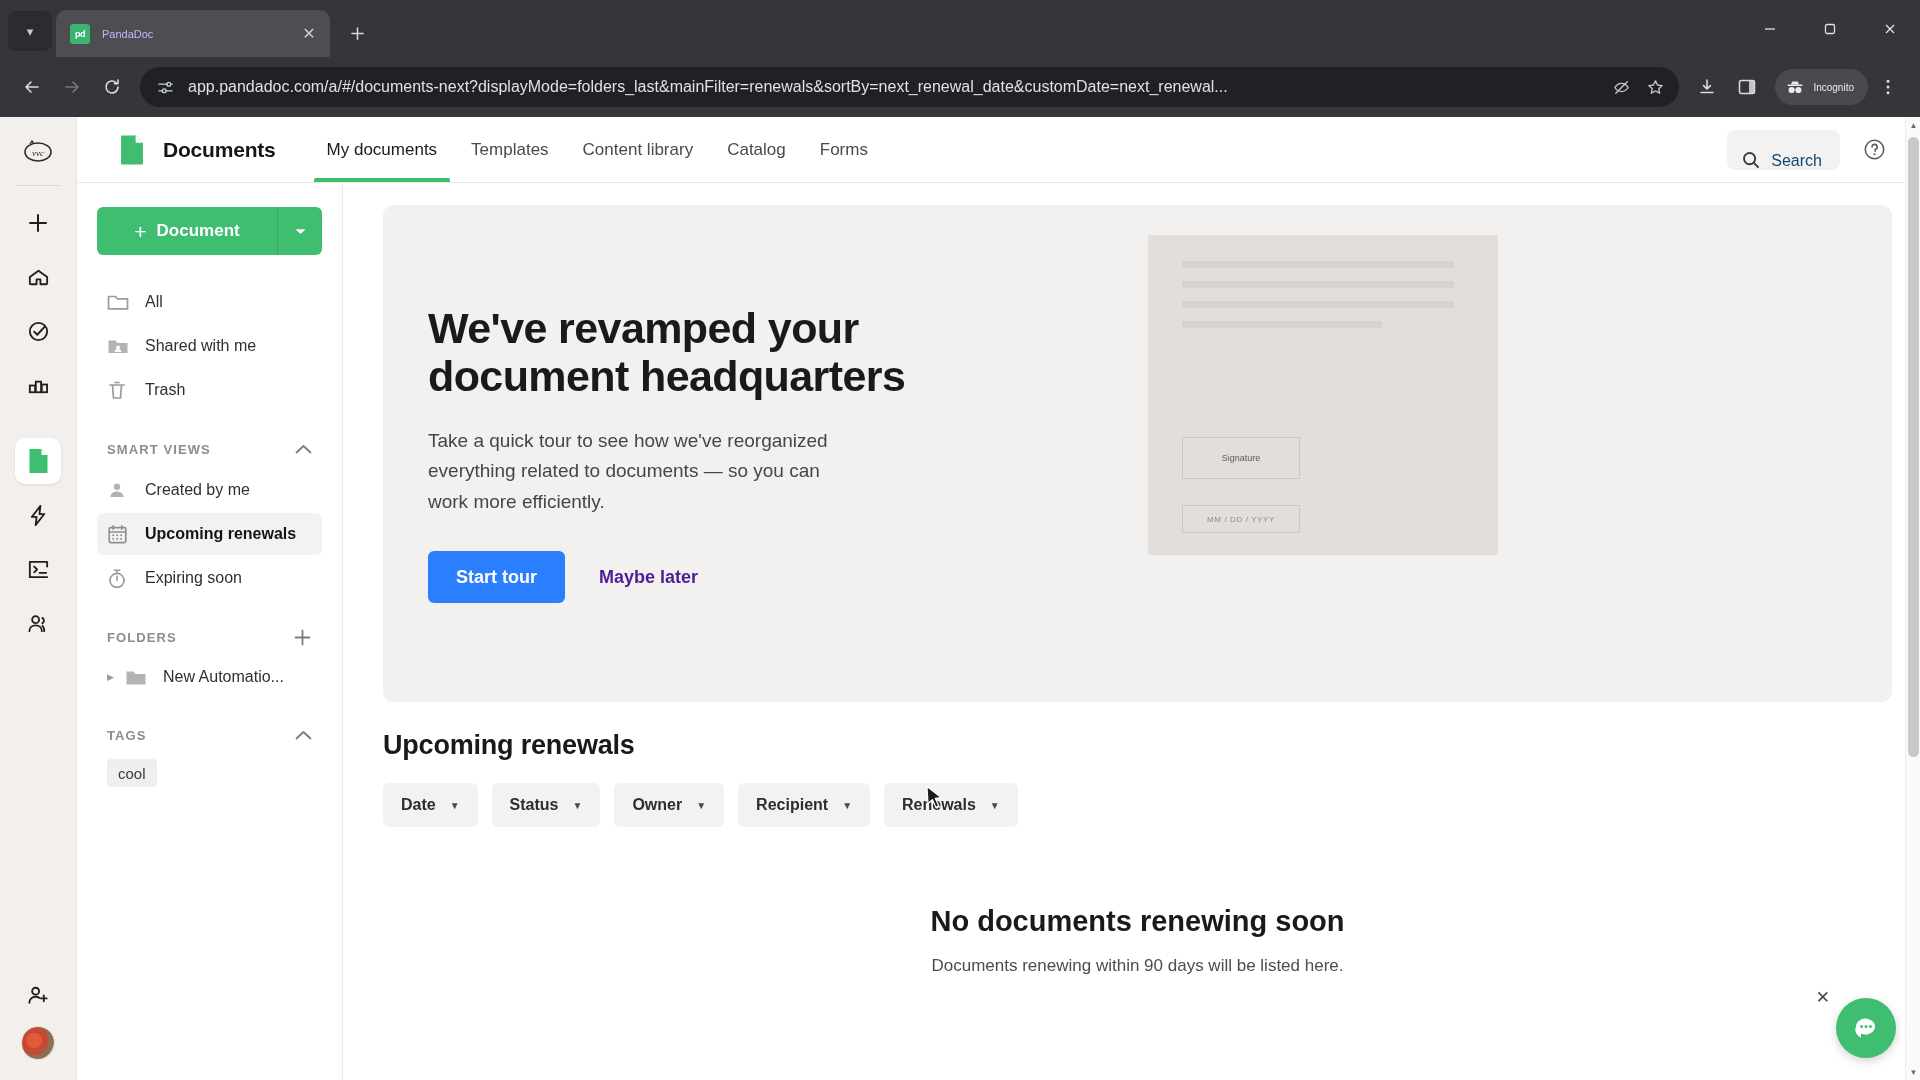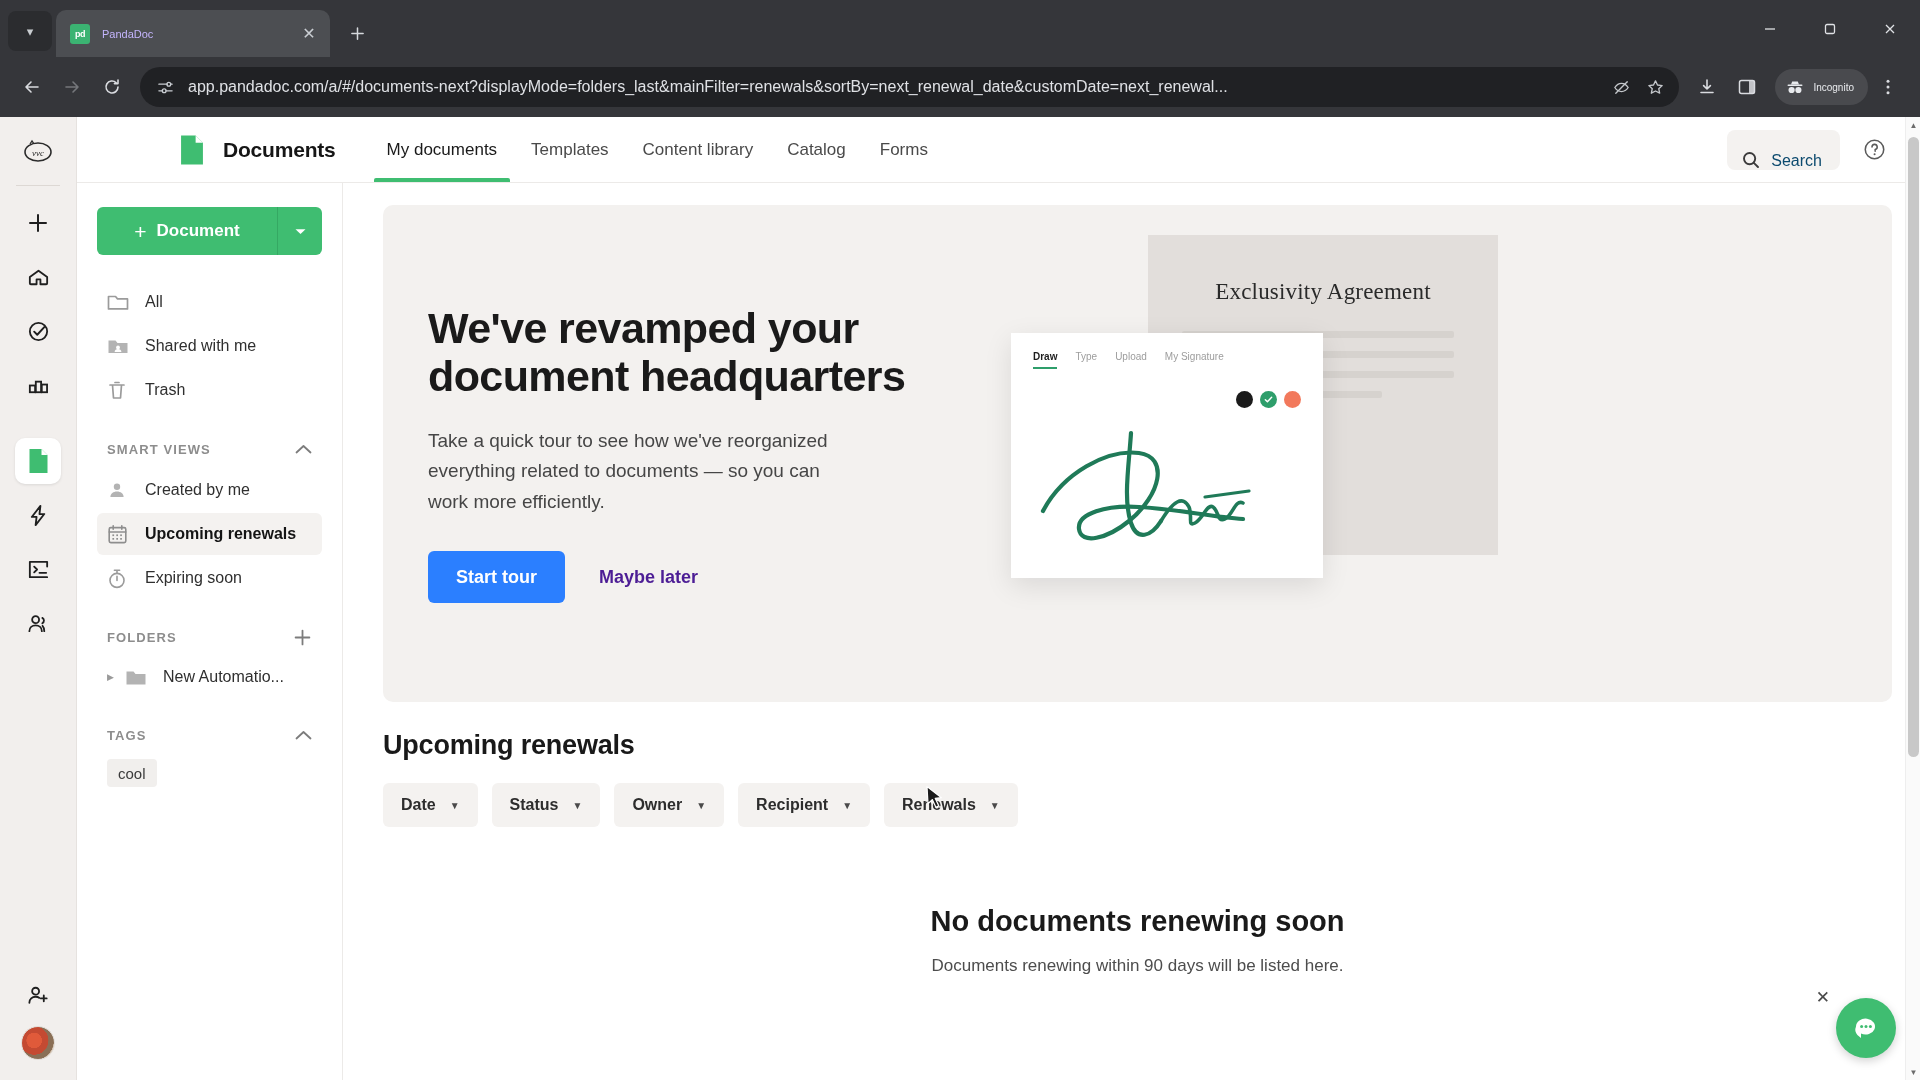--- a/index.html
+++ b/index.html
@@ -123,21 +123,21 @@
     width: 34px; height: 34px; border-radius: 50%; margin-bottom: 20px;
     background: radial-gradient(circle at 38% 42%, #e05a3a 0 28%, #c44a32 29% 52%, #8a6f56 53% 72%, #cfbba6 73% 100%);
     border: 1px solid #e2ddd8;
   }
 
   
   .main-col { flex: 1; display: flex; flex-direction: column; min-width: 0; }
 
   .topnav {
     height: 66px; flex: 0 0 66px; display: flex; align-items: center;
-    padding: 0 26px 0 100px; border-bottom: 1px solid #eceae8; background: #fff;
+    padding: 0 26px 0 40px; border-bottom: 1px solid #eceae8; background: #fff;
   }
   .brand { display: flex; align-items: center; margin-right: 34px; }
   .brand-icon { width: 30px; height: 34px; margin-right: 16px; display:flex; }
   .brand-text { font-size: 21px; font-weight: 700; color: #161616; letter-spacing: -0.2px; }
   .navtabs { display: flex; align-items: center; height: 100%; }
   .navtab {
     font-size: 17px; color: #4a4a4a; padding: 0 17px; height: 100%;
     display: flex; align-items: center; position: relative; white-space: nowrap;
   }
   .navtab.active { color: #1a1a1a; }
@@ -681,54 +681,30 @@
             <div class="banner-h1">We've revamped your document headquarters</div>
             <div class="banner-p">Take a quick tour to see how we've reorganized everything related to documents — so you can work more efficiently.</div>
             <div class="banner-actions">
               <div class="btn-primary">Start tour</div>
               <div class="btn-ghost">Maybe later</div>
             </div>
           </div>
 
           <div class="banner-art">
             <div class="art-doc">
-              <div class="art-doc-title">Exclusivity Agreement</div>
               <div style="margin-top:26px">
                 <div class="art-line" style="width:272px"></div>
                 <div class="art-line" style="margin-top:13px;width:272px"></div>
                 <div class="art-line" style="margin-top:13px;width:272px"></div>
                 <div class="art-line" style="margin-top:13px;width:200px"></div>
               </div>
               <div class="art-sigbox">Signature</div>
               <div class="art-datebox">MM / DD / YYYY</div>
             </div>
 
-            <div class="art-modal">
-              <div class="art-tabs">
-                <span class="art-tab active">Draw</span>
-                <span class="art-tab">Type</span>
-                <span class="art-tab">Upload</span>
-                <span class="art-tab">My Signature</span>
-              </div>
-              <div class="art-swatches">
-                <span class="sw" style="background:#1b1b1b"></span>
-                <span class="sw" style="background:#2e9e6b">
-                  <svg width="9" height="9" viewBox="0 0 10 10">
-                      <path d="M1.5 5.2l2.3 2.3L8.5 2.6" fill="none" stroke="#fff" stroke-width="1.6" stroke-linecap="round" stroke-linejoin="round"></path>
-                    </svg>
-                </span>
-                <span class="sw" style="background:#f2795c"></span>
-              </div>
-              <svg class="art-sig" height="175" viewBox="0 0 312 175">
-                <path d="M32 116 C52 78, 96 54, 128 58 C158 62, 150 100, 118 126 C96 144, 70 150, 68 134 C66 118, 96 110, 128 112 C166 114, 200 122, 232 124" fill="none" stroke="#1f7a58" stroke-width="4.2" stroke-linecap="round"></path>
-                <path d="M120 38 C118 70, 112 104, 120 128 C126 146, 140 142, 150 126" fill="none" stroke="#1f7a58" stroke-width="4.2" stroke-linecap="round"></path>
-                <path d="M150 126 C162 106, 172 100, 178 112 C182 122, 176 132, 184 128 C192 124, 196 108, 202 112 C208 116, 206 128, 214 124 C222 120, 224 104, 232 108" fill="none" stroke="#1f7a58" stroke-width="3.6" stroke-linecap="round"></path>
-                <path d="M194 102 L238 96" fill="none" stroke="#1f7a58" stroke-width="3.2" stroke-linecap="round"></path>
-              </svg>
-            </div>
           </div>
         </div>
 
         <div class="section-title">Upcoming renewals</div>
 
         <div class="filters">
           <div class="filter-chip">
             <span>Date</span>
             <span class="fc-caret">▼</span>
           </div>

